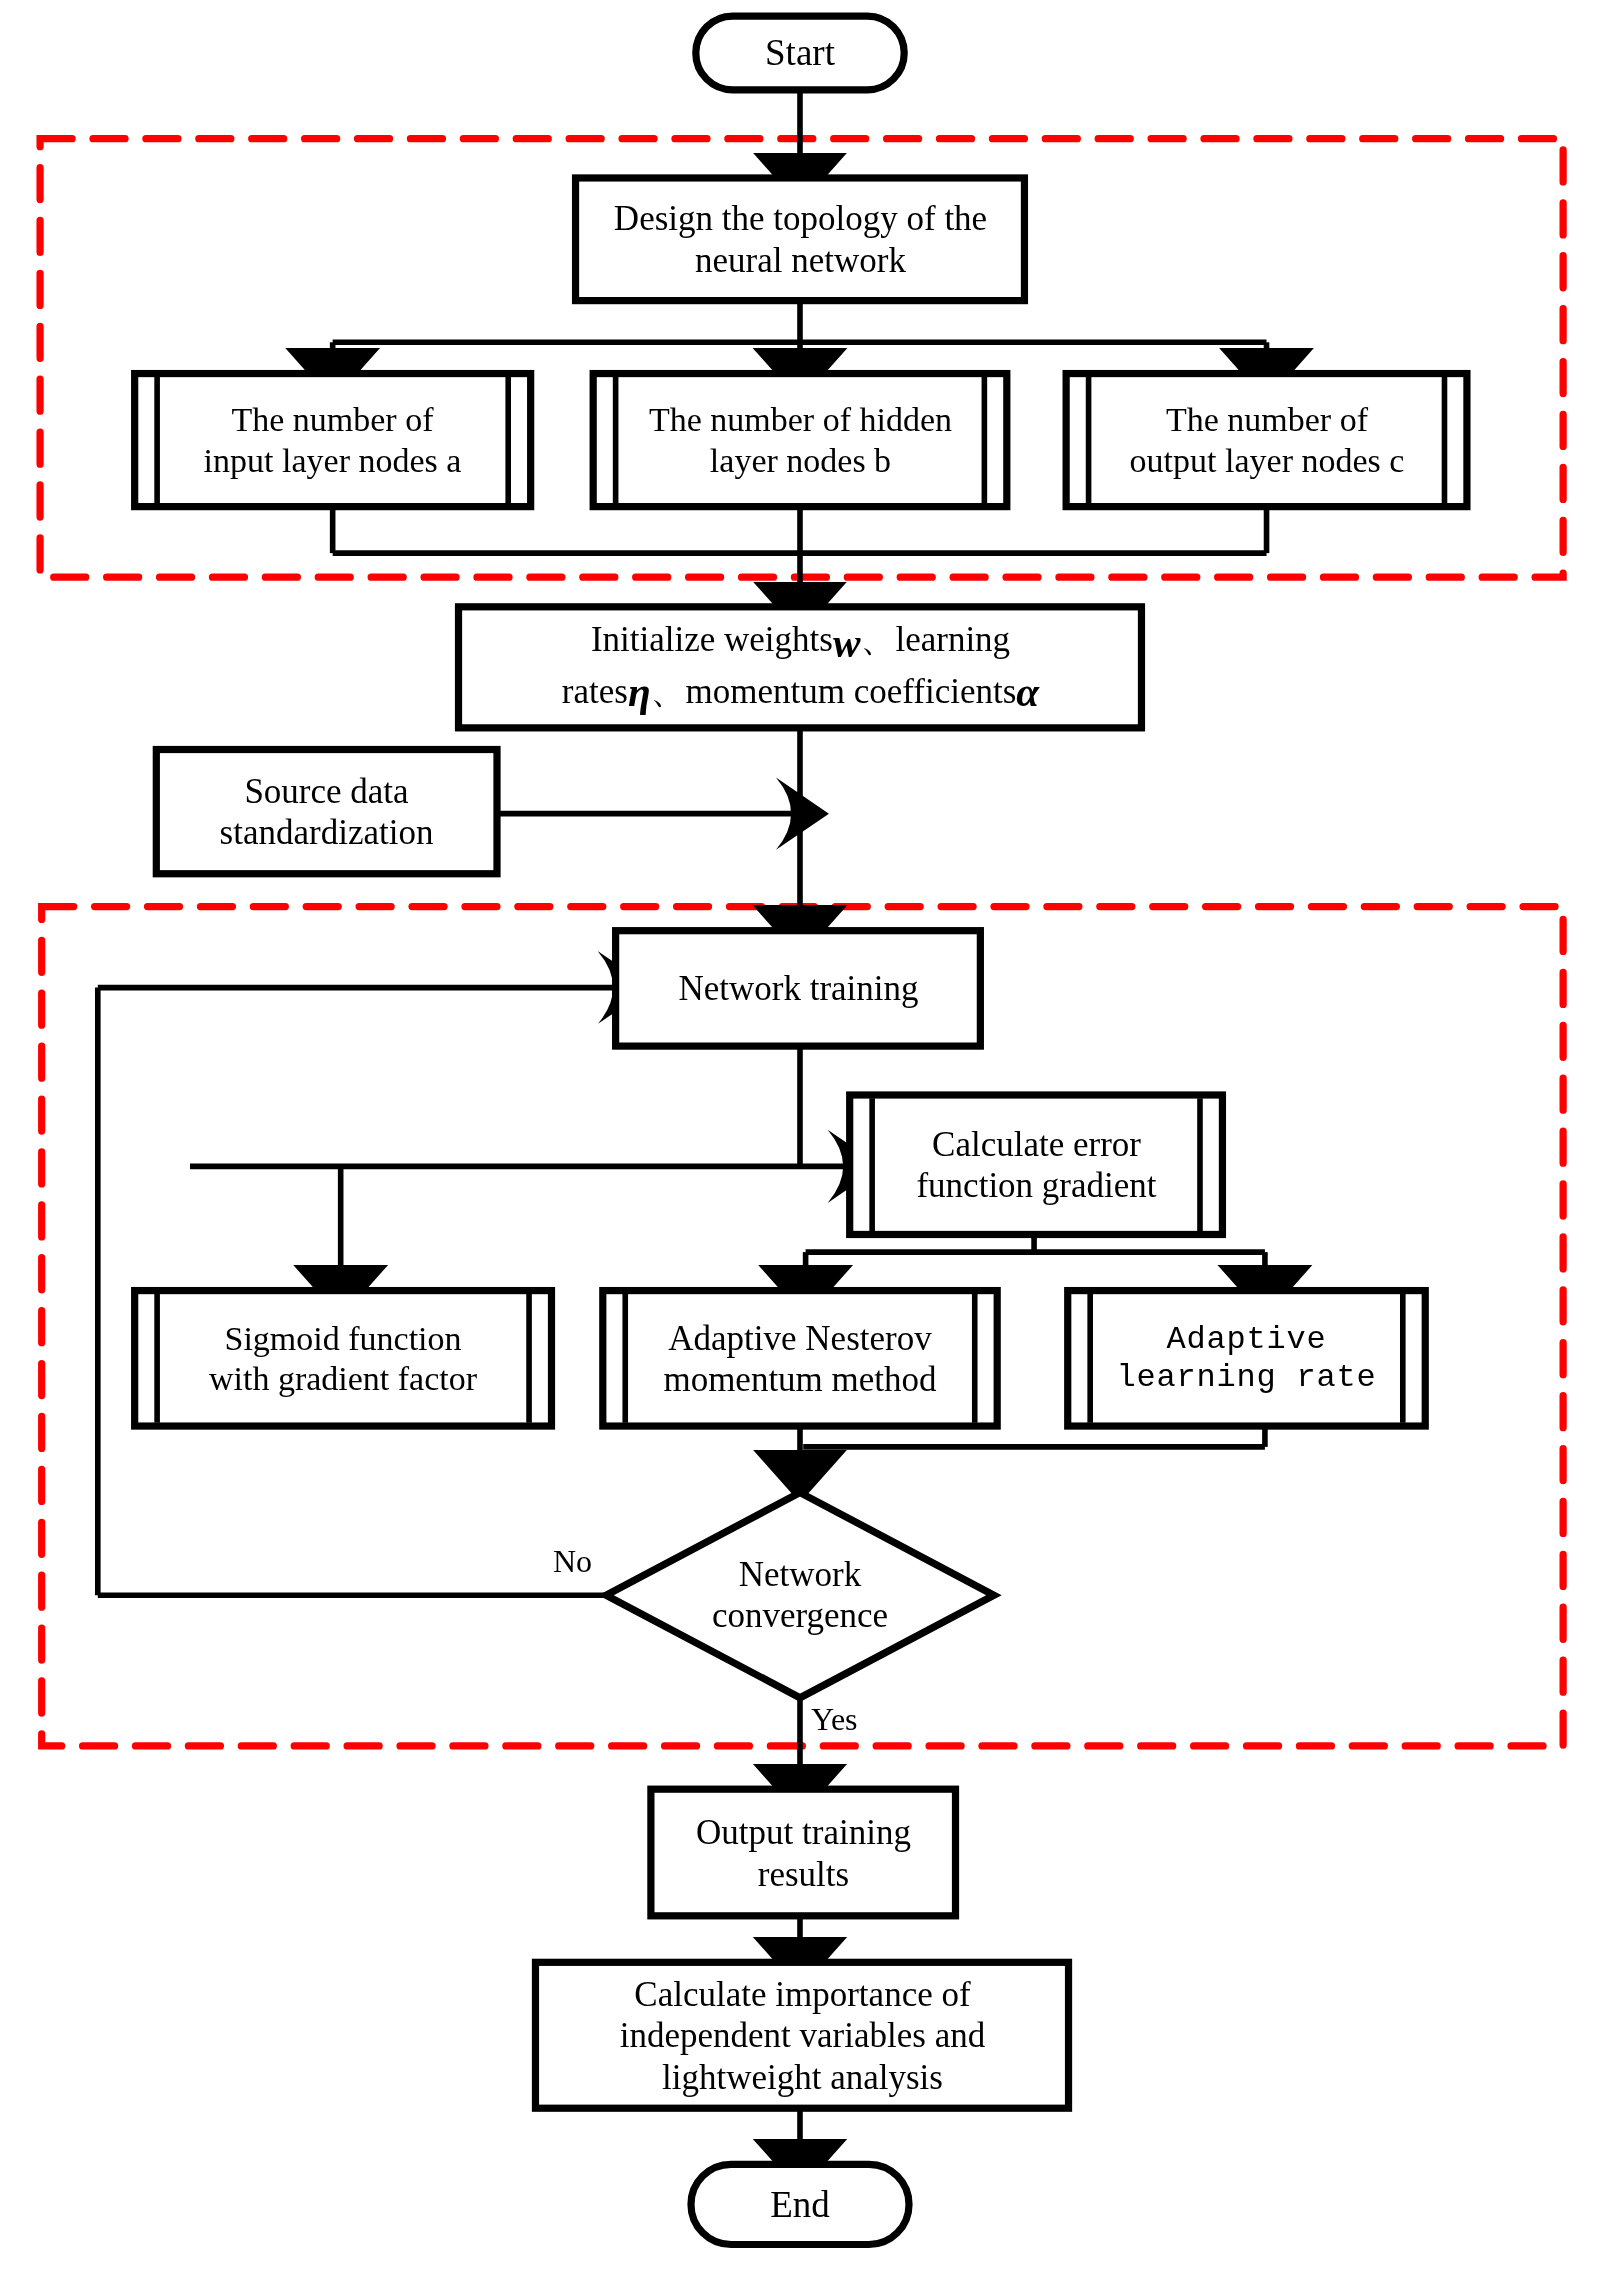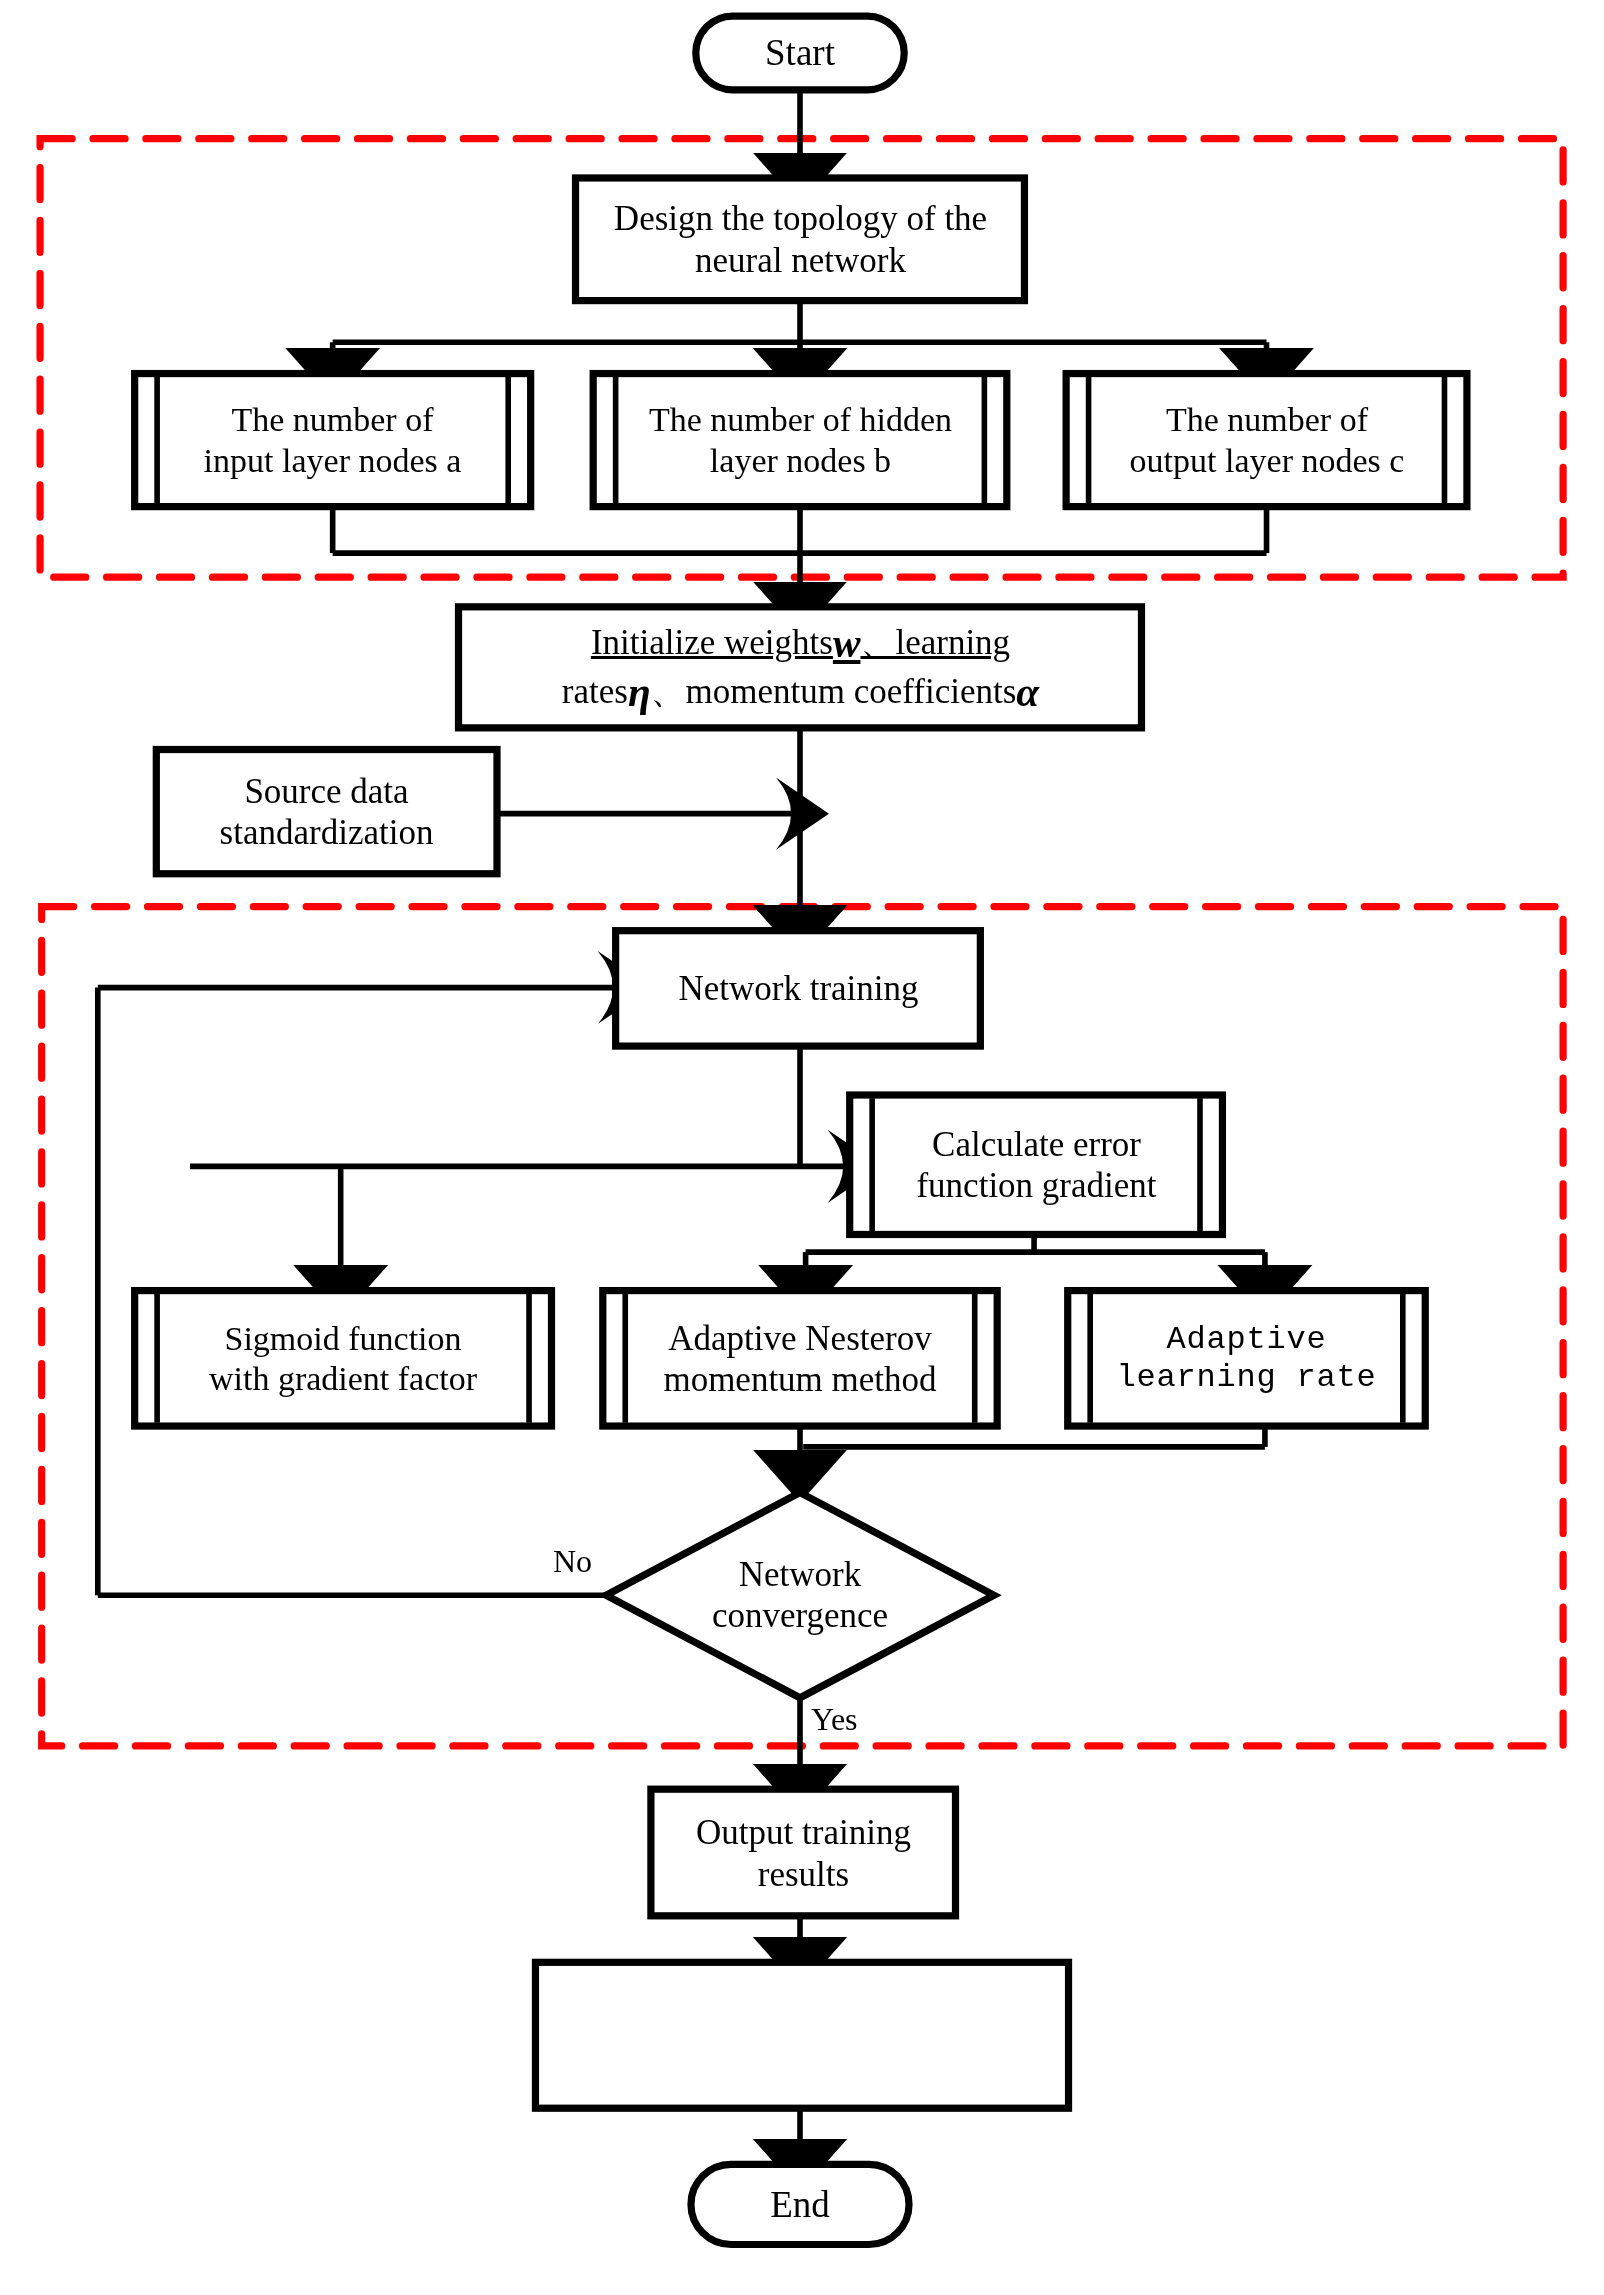--- a/index.html
+++ b/index.html
@@ -154,21 +154,21 @@
   <div class="nodeText" style="left:157px;top:374px;width:351px;height:133px;font-size:34px;">The number of
 input layer nodes  a</div>
 
   <div class="nodeText" style="left:616px;top:374px;width:369px;height:133px;font-size:34px;">The number of hidden
 layer nodes  b</div>
 
   <div class="nodeText" style="left:1089px;top:374px;width:356px;height:133px;font-size:34px;">The number of
 output layer nodes c</div>
 
   <div class="nodeText" style="left:459px;top:607px;width:683px;height:121px;font-size:35px;flex-direction:column;">
-    <div style="display:flex;align-items:center;justify-content:center;text-decoration:underline;">
+    <div style="display:flex;align-items:flex-start;justify-content:center;">
       <span>Initialize weights </span><span class="sym">w</span><span>、learning</span>
     </div>
     <div style="display:flex;align-items:center;justify-content:center;">
       <span>rates </span><span class="sym">η</span><span>、momentum coefficients </span><span class="sym">α</span>
     </div>
   </div>
 
   <div class="nodeText" style="left:156px;top:750px;width:341px;height:124px;font-size:35px;">Source data
 standardization</div>
 
@@ -185,20 +185,23 @@
 
   <div class="nodeText mono" style="left:1090px;top:1291px;width:313px;height:136px;font-size:32px;">Adaptive
 learning rate</div>
 
   <div class="nodeText" style="left:633px;top:1523px;width:334px;height:144px;font-size:35px;">Network
 convergence</div>
 
   <div class="nodeText" style="left:651px;top:1790px;width:305px;height:127px;font-size:35px;">Output training
 results</div>
 
+  <div class="nodeText" style="left:536px;top:1963px;width:533px;height:146px;font-size:35px;">Calculate importance of
+independent variables and
+lightweight analysis</div>
 
   <div class="nodeText" style="left:691px;top:2165px;width:218px;height:80px;font-size:37px;">End</div>
 
   <div class="edgeLabel" style="left:553px;top:1543px;">No</div>
 
   <div class="edgeLabel" style="left:811px;top:1701px;">Yes</div>
 
 </div>
 
 

